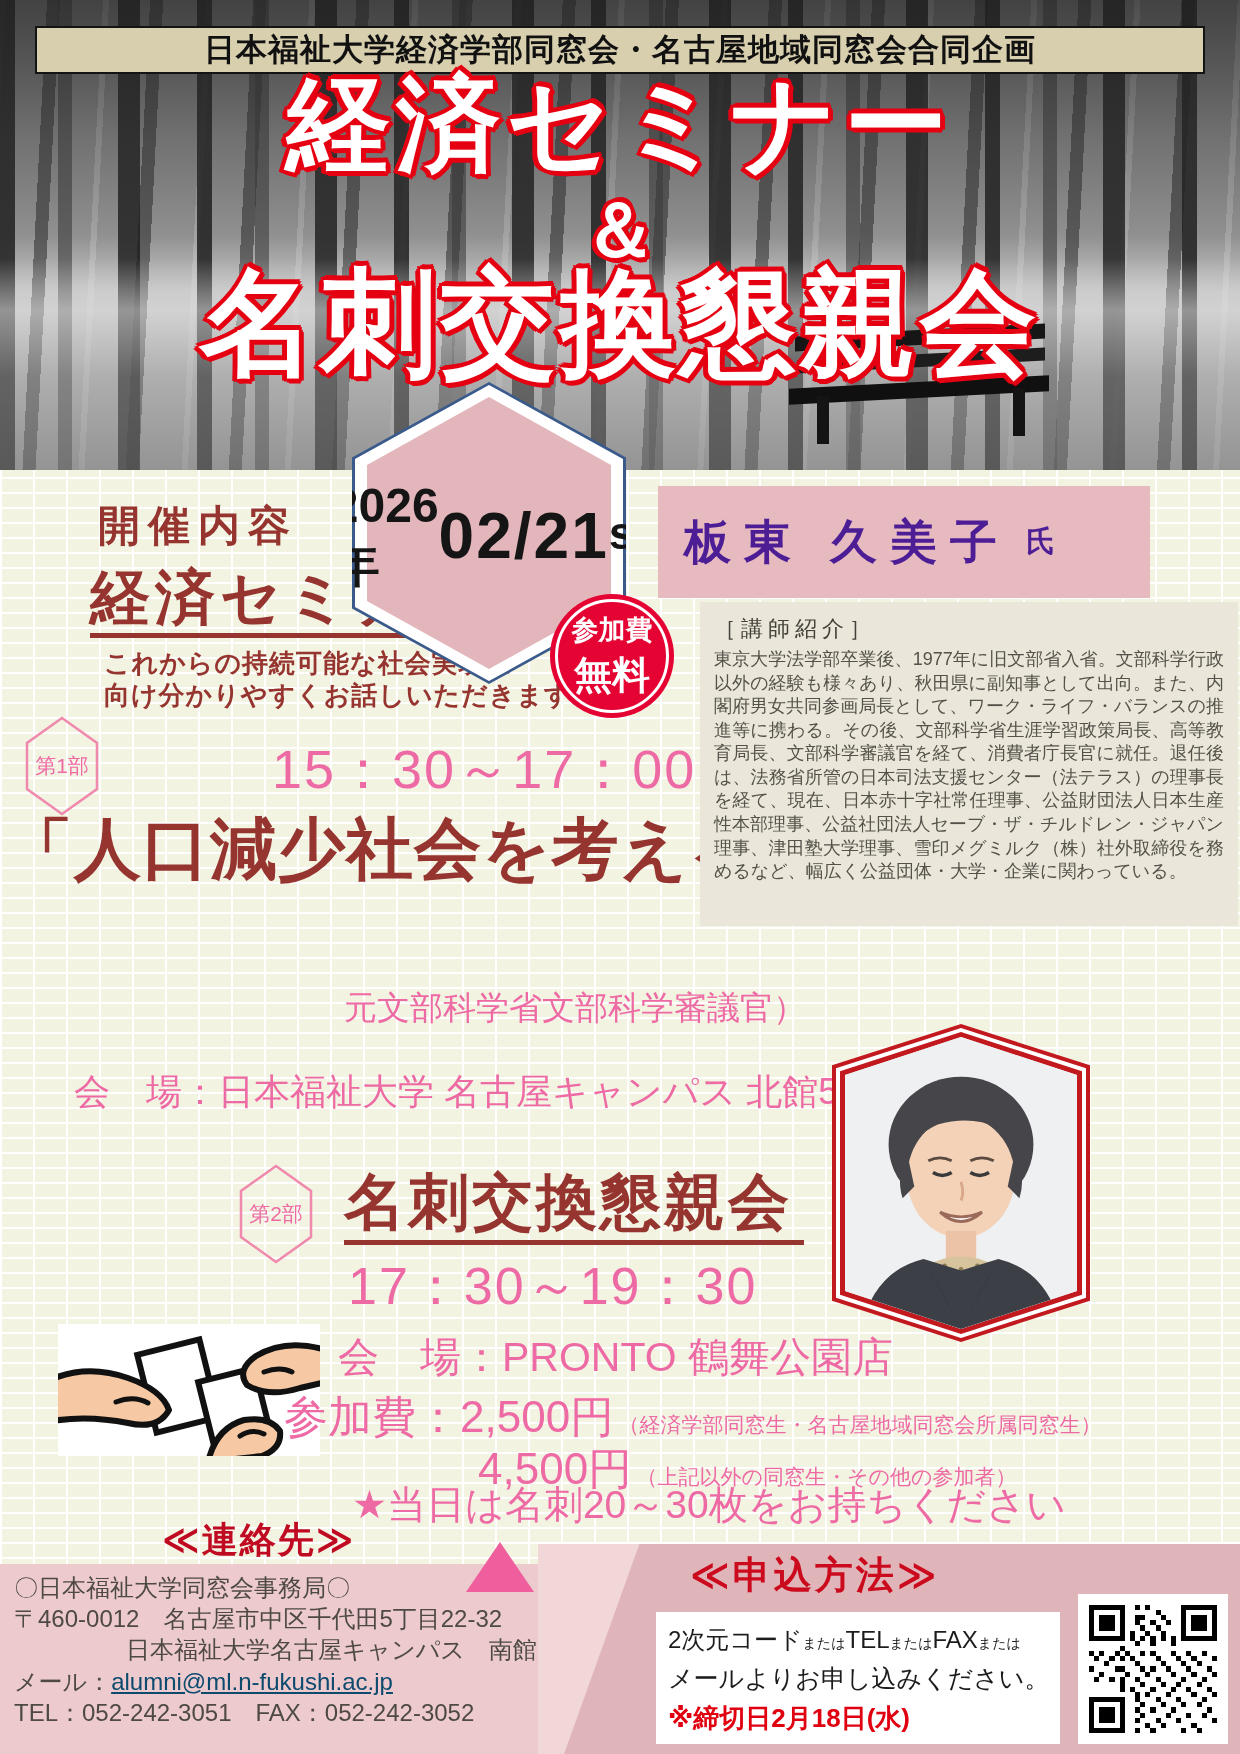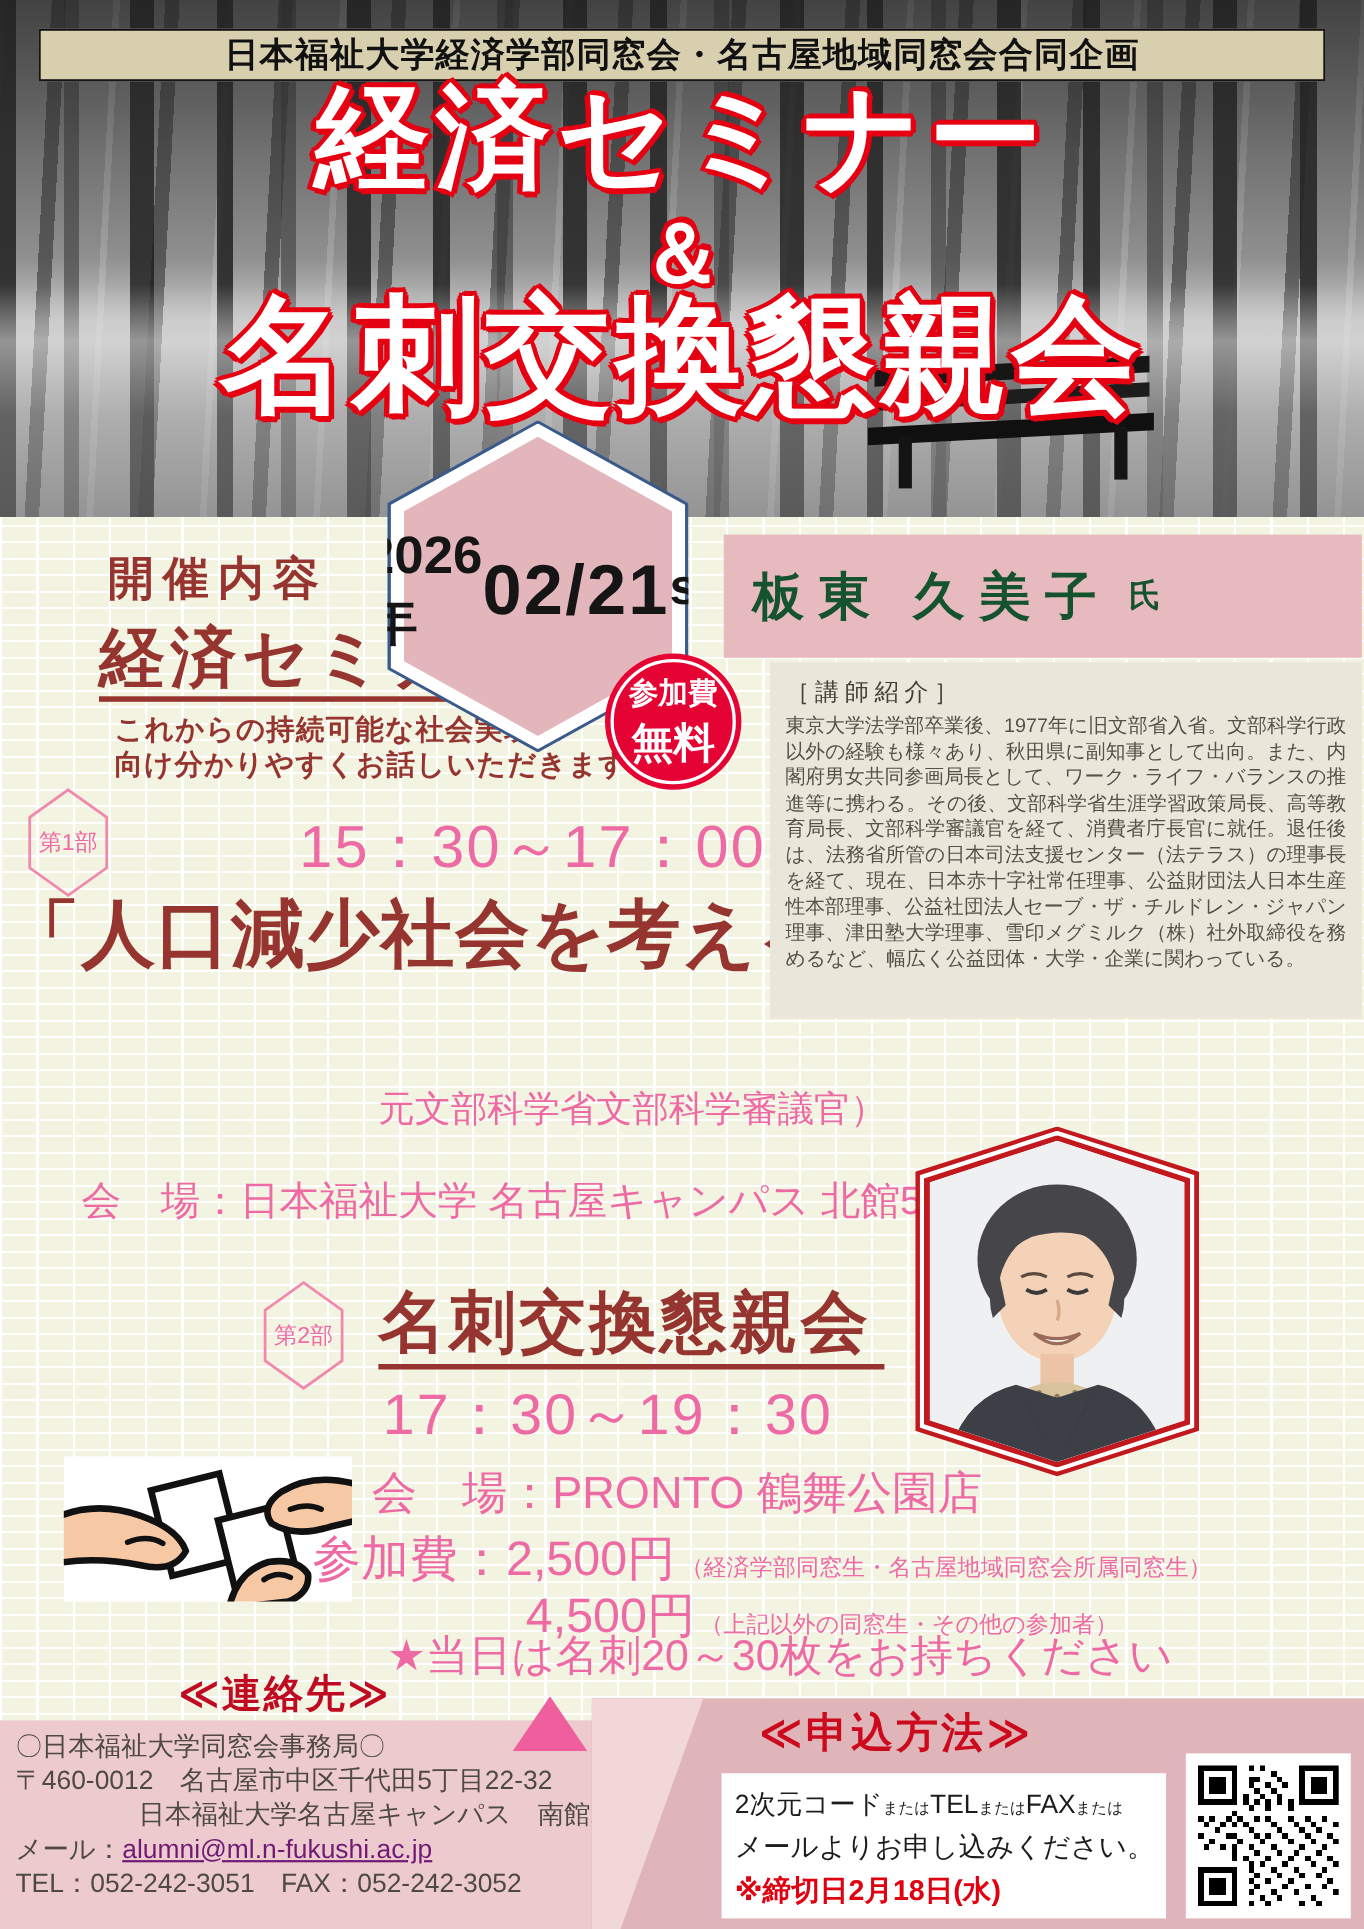--- a/index.html
+++ b/index.html
@@ -74,22 +74,22 @@
   .part-hex .ph-label{position:absolute;left:0;top:0;width:100%;height:100%;display:flex;align-items:center;justify-content:center;font-size:21px;color:#ee6aa4;}
   .part1-hex{left:24px;top:716px;}
   .part2-hex{left:238px;top:1164px;}
   .time1{position:absolute;left:272px;top:734px;font-size:54px;letter-spacing:2px;}
   .lecture-title{position:absolute;left:6px;top:804px;width:900px;font-size:67px;font-weight:800;letter-spacing:1px;white-space:nowrap;}
   .lect-line1{position:absolute;left:40px;top:938px;font-size:33px;white-space:nowrap;}
   .lect-line2{position:absolute;left:344px;top:986px;font-size:33px;white-space:nowrap;}
   .venue1{position:absolute;left:74px;top:1068px;font-size:36px;white-space:nowrap;}
   
   .speaker-bar{
-    position:absolute;left:658px;top:486px;width:580px;height:112px;background:#e7bac0;
-    display:flex;align-items:center;padding-left:26px;box-sizing:border-box;color:#14532d;
+    position:absolute;left:658px;top:486px;width:492px;height:112px;background:#e7bac0;
+    display:flex;align-items:center;padding-left:26px;box-sizing:border-box;color:#4c1d95;
   }
   .speaker-name{font-size:47px;letter-spacing:13px;font-weight:600;}
   .speaker-suffix{font-size:29px;margin-left:16px;font-weight:600;}
   .bio-box{
     position:absolute;left:700px;top:602px;width:538px;height:324px;background:#eae7da;
     box-sizing:border-box;padding:12px 14px;color:#55514a;overflow:hidden;
   }
   .bio-label{font-size:22px;letter-spacing:5px;margin-bottom:4px;color:#45413a;}
   .bio-text{font-size:18px;line-height:1.31;text-align:justify;}
   
@@ -109,21 +109,21 @@
   .fee-big{font-size:44px;}
   .fee-note{font-size:21px;}
   .bring-note{position:absolute;left:352px;top:1478px;font-size:39px;white-space:nowrap;}
   
   .contact-heading{position:absolute;left:162px;top:1516px;font-size:36px;font-weight:800;color:#c00a22;letter-spacing:2px;}
   .contact-block{
     position:absolute;left:0;top:1564px;width:620px;height:190px;background:#eccace;
     box-sizing:border-box;padding:8px 0 0 14px;color:#4e4a43;font-size:24px;line-height:1.3;
   }
   .contact-block .indent{padding-left:112px;}
-  .mail-link{color:#701a75;text-decoration:underline;}
+  .mail-link{color:#0c4a6e;text-decoration:underline;}
   
   .apply-block{position:absolute;left:538px;top:1544px;width:702px;height:210px;background:#e0b5b9;z-index:3;}
   .apply-block::before{content:"";position:absolute;left:0;top:0;width:130px;height:210px;background:#f1d7d8;clip-path:polygon(0 0,78% 0,20% 100%,0 100%);}
   .apply-triangle{position:absolute;left:466px;top:1542px;width:68px;height:50px;background:#ef5f9e;clip-path:polygon(50% 0,100% 100%,0 100%);z-index:4;}
   .apply-heading{position:absolute;left:152px;top:6px;font-size:38px;font-weight:800;color:#cc0a1e;letter-spacing:3px;}
   .apply-box{
     position:absolute;left:118px;top:68px;width:404px;height:132px;background:#fff;
     box-sizing:border-box;padding:12px 12px;color:#1c1c1c;
   }
   .apply-line1{font-size:24px;white-space:nowrap;}

